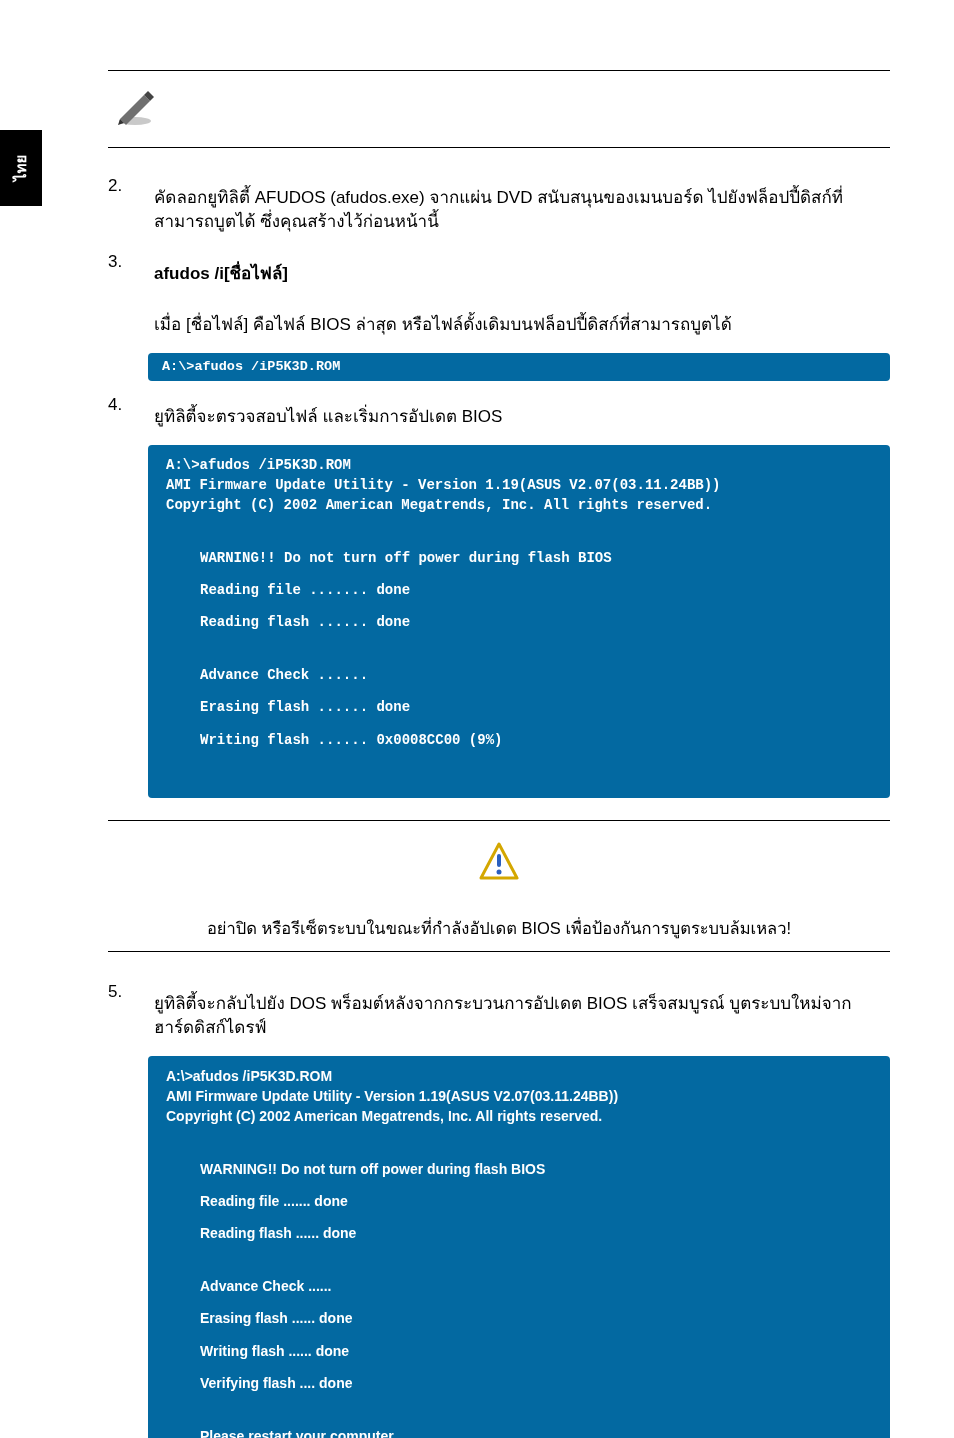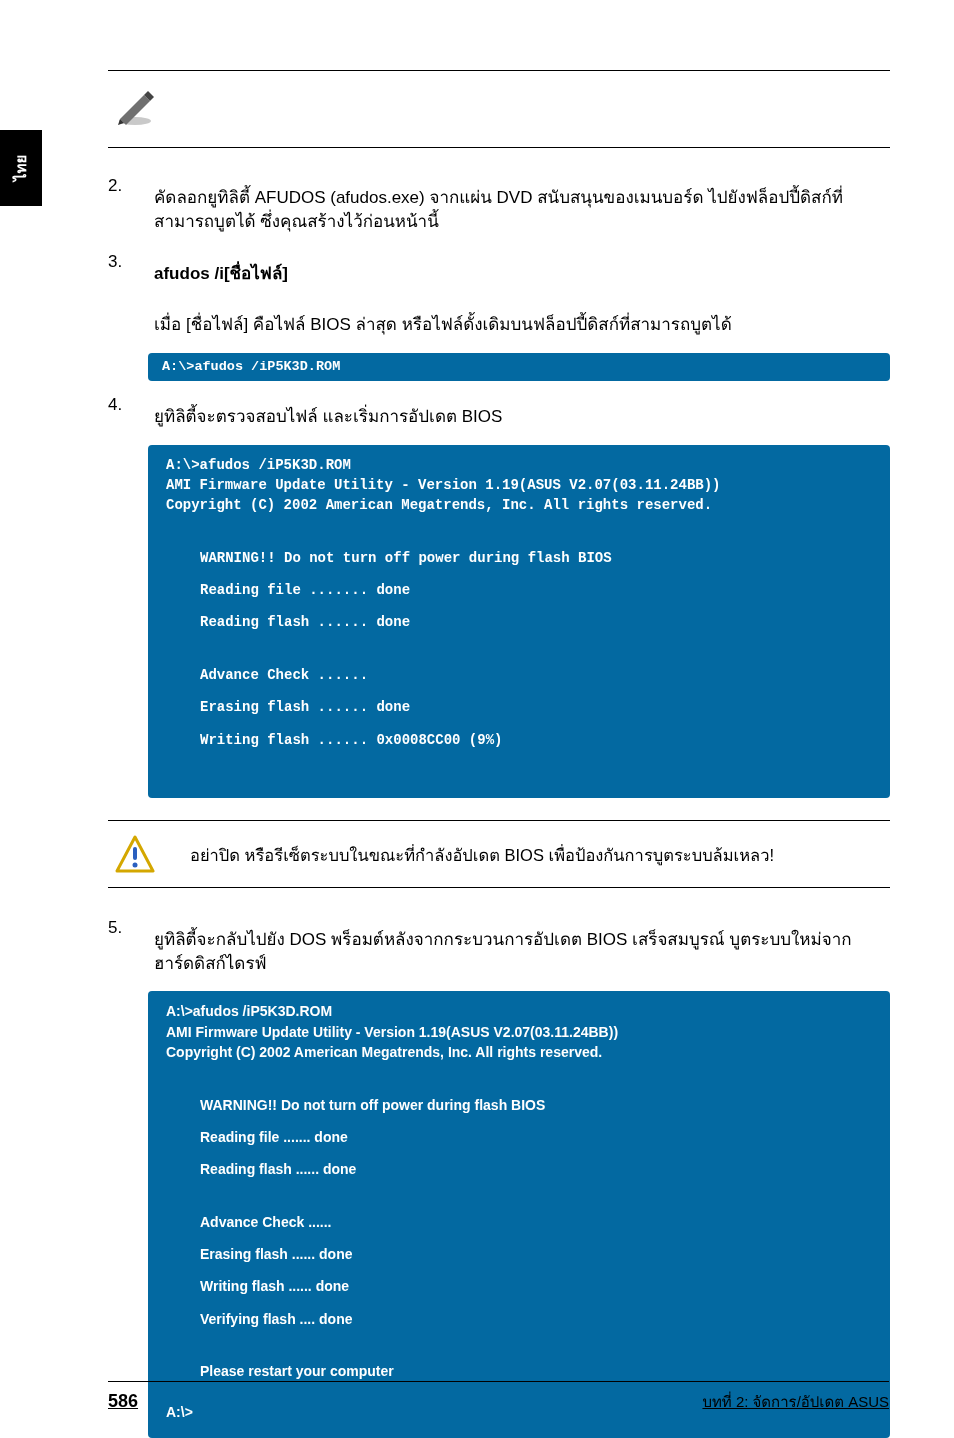--- a/index.html
+++ b/index.html
@@ -17,21 +17,21 @@
   ol.steps > li { display: flex; gap: 26px; margin-bottom: 14px; line-height: 1.4; }
   .step-num { width: 20px; flex: 0 0 20px; }
   .step-body { flex: 1; }
   .step-body p { margin-bottom: 2px; margin-top: 12px; }
   .bold { font-weight: bold; }
   .terminal { background: #0369a1; color: #fff; font-family: "Courier New", monospace; font-size: 14px; padding: 6px 14px; border-radius: 4px; margin: 14px 0 6px 40px; line-height: 1.45; white-space: pre; overflow-x: auto; }
   .terminal.small { font-size: 13.5px; padding: 4px 14px; }
   .terminal.block { padding: 10px 18px 48px 18px; }
   .terminal.block2 { font-family: "Tahoma", Arial, sans-serif; font-size: 14px; font-weight: bold; padding: 10px 18px 16px 18px; border-radius: 4px; }
   .terminal .indent { padding-left: 34px; display:block;margin-top:12px; }
-  .alert-block { display:flex; gap: 28px; align-items:center; margin-top: 20px; }
+  .alert-block { display:flex; gap: 28px; align-items:center; margin-top: 20px; flex-direction: column; }
   .alert-icon-box { width: 54px; flex: 0 0 54px; display:flex; align-items:center; justify-content:center; }
   .alert-rule-top { border-top:1px solid #000; margin-bottom:14px;}
   .alert-rule-bot { border-top:1px solid #000; margin-top:12px; margin-bottom: 0;}
   .footer { position: absolute; bottom: 60px; left: 66px; right: 65px; padding-top: 10px; text-decoration: underline; }
   .footer-line { border-top: 1px solid #000; margin-bottom: 8px;}
   .footer-row { display:flex; justify-content: space-between; align-items: baseline;}
   .footer-left { font-weight: bold; font-size: 18px;}
   .footer-right { font-size: 15px;}
 </style>
 </head>

